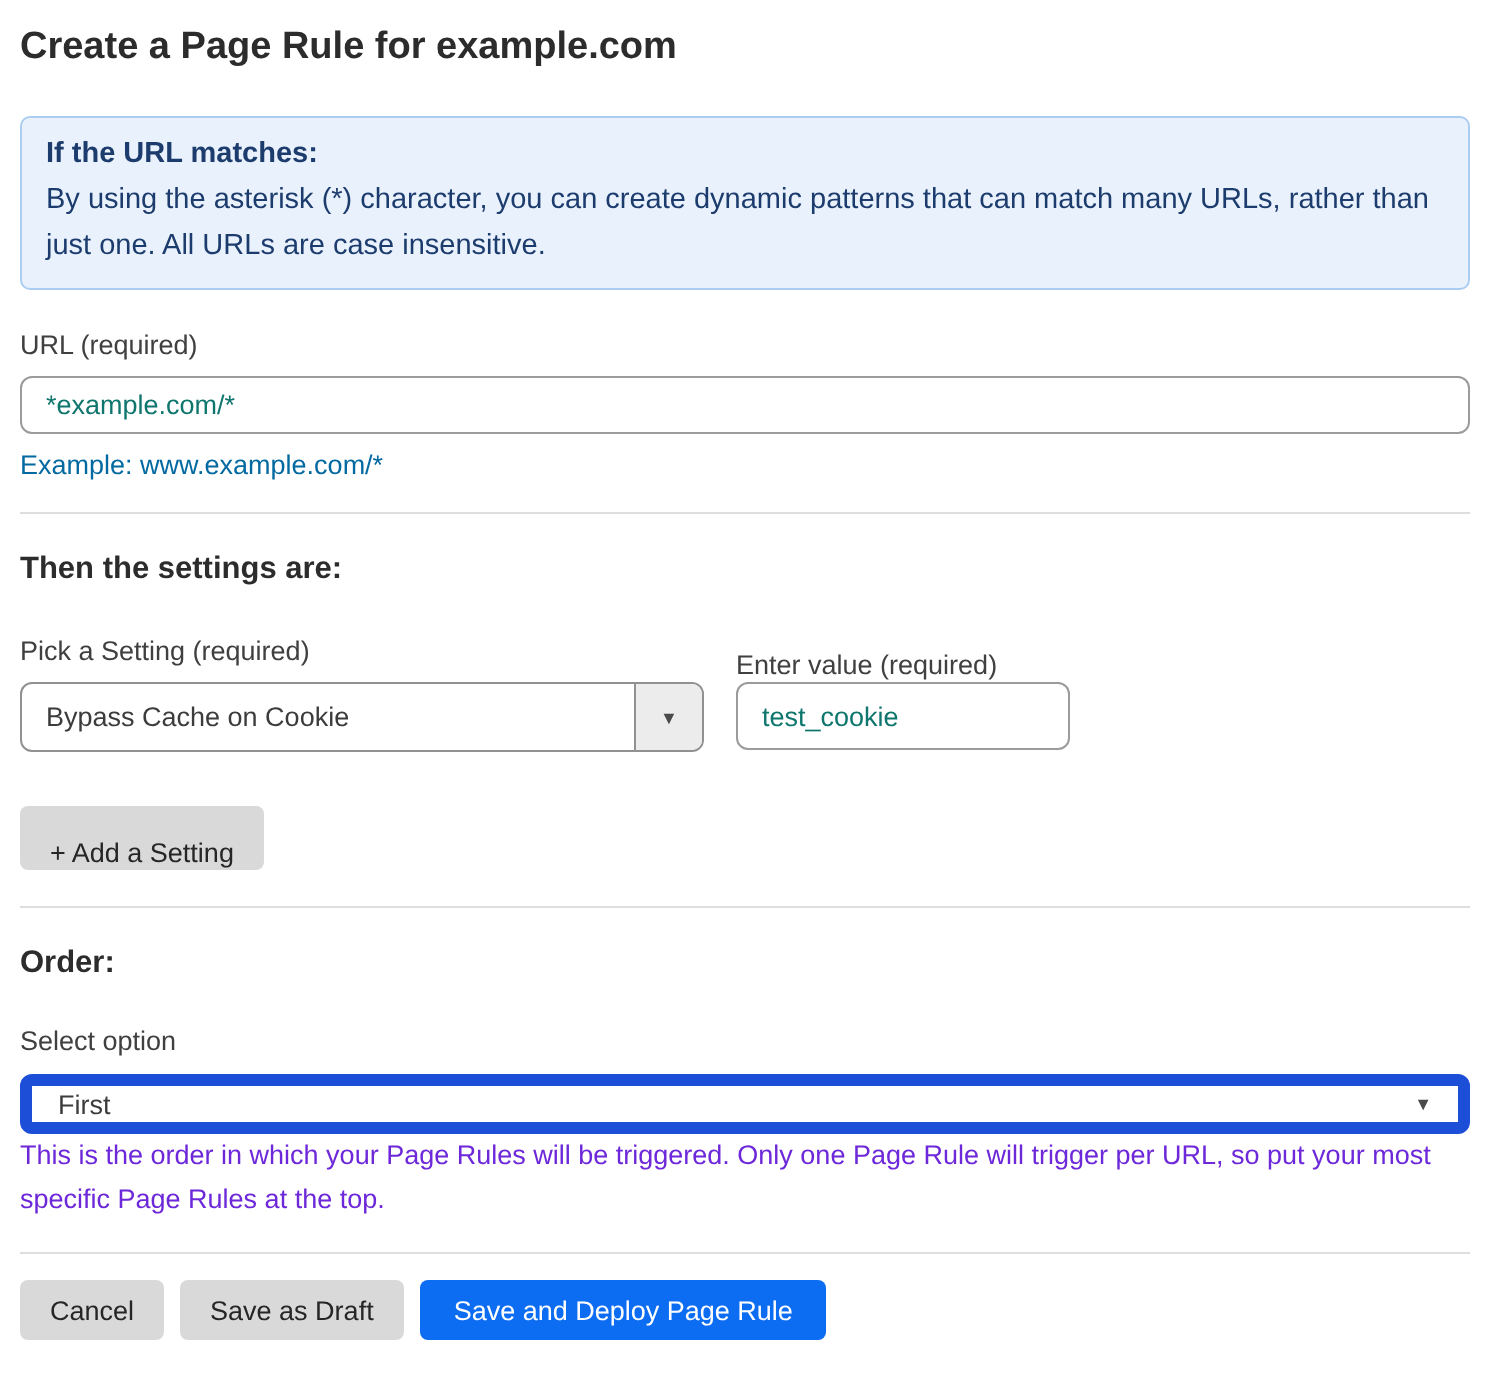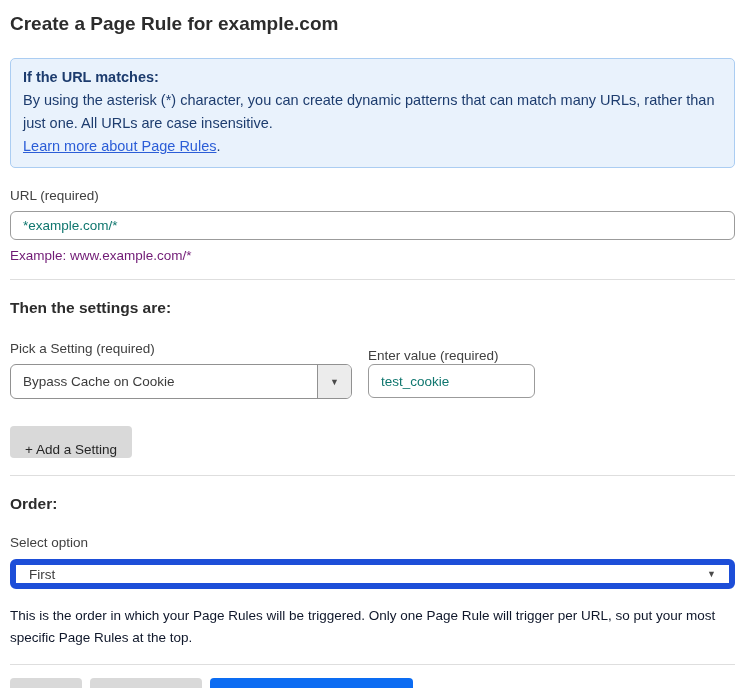--- a/index.html
+++ b/index.html
@@ -51,21 +51,21 @@
     border-radius: 6px;
     padding: 0 12px;
     font-family: "Liberation Sans", sans-serif;
     font-size: 13.5px;
     color: #0f766e;
     background: #ffffff;
     outline: none;
   }
   .helper-text {
     font-size: 13.5px;
-    color: #701a75;
+    color: #0369a1;
     margin-top: 8px;
   }
 
   .divider {
     border: none;
     border-top: 1px solid #dedede;
     height: 0;
   }
 
   .section-heading {
@@ -135,24 +135,24 @@
     justify-content: space-between;
     padding: 0 13px;
     font-size: 13.5px;
     color: #3c3c3c;
     background: #ffffff;
     cursor: pointer;
   }
   .order-select .select-arrow { font-size: 9px; color: #4a4a4a; }
 
   .order-help {
-    margin-top: 16px;
+    margin-top: 0;
     font-size: 13.5px;
     line-height: 22px;
-    color: #0f172a;
+    color: #6d28d9;
     max-width: 725px;
   }
 
   
   .button-row { display: flex; align-items: center; margin-top: 13px; }
   .btn {
     height: 30px;
     border: none;
     border-radius: 4px;
     font-family: "Liberation Sans", sans-serif;
@@ -176,21 +176,20 @@
 </head>
 <body>
 
 <div class="container">
 
   <h1 class="page-title">Create a Page Rule for example.com</h1>
 
   <div class="info-box">
     <div class="info-heading">If the URL matches:</div>
     <div class="info-body">By using the asterisk (*) character, you can create dynamic patterns that can match many URLs, rather than just one. All URLs are case insensitive.</div>
-    <div><a class="info-link">Learn more about Page Rules</a><span class="info-link-suffix">.</span></div>
   </div>
 
   <div class="field-label mt-url-label">URL (required)</div>
   <input class="text-input mt-url-input" type="text" value="*example.com/*" style="">
   <div class="helper-text">Example: www.example.com/*</div>
 
   <hr class="divider mt-div1">
 
   <h2 class="section-heading mt-settings-head">Then the settings are:</h2>
 

